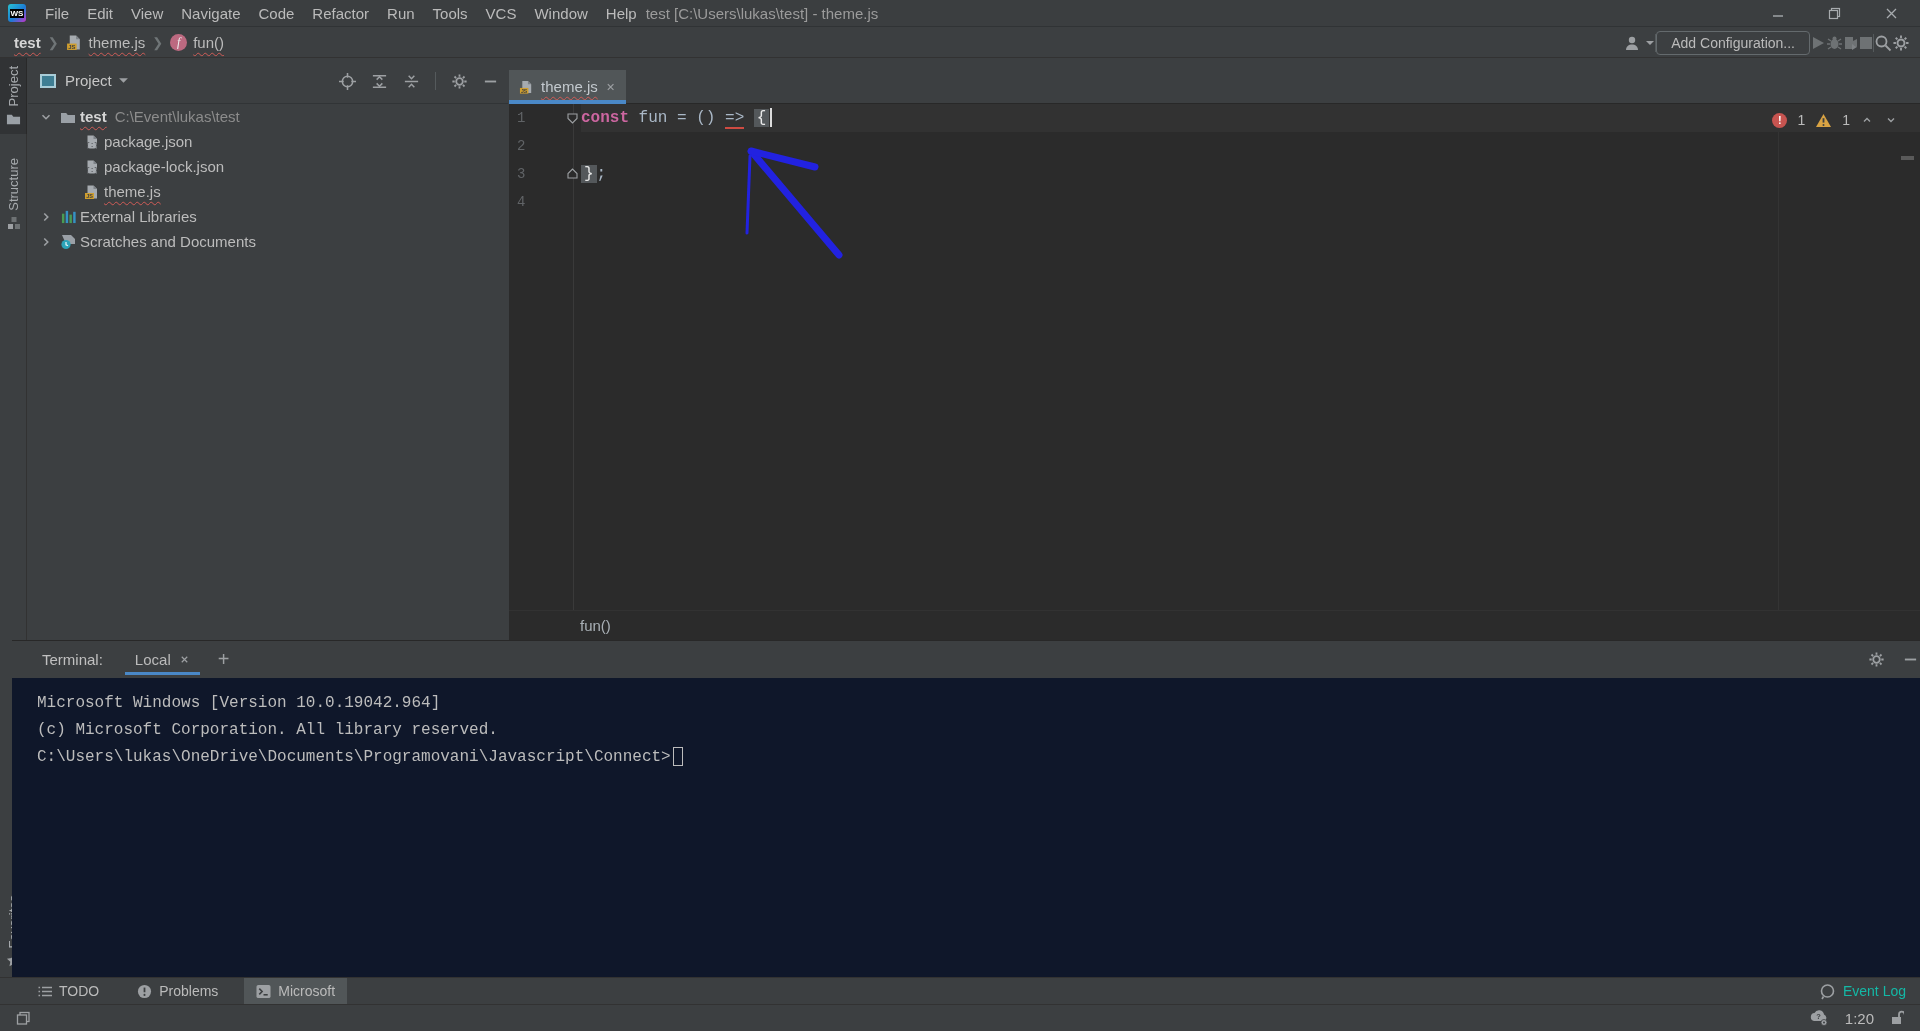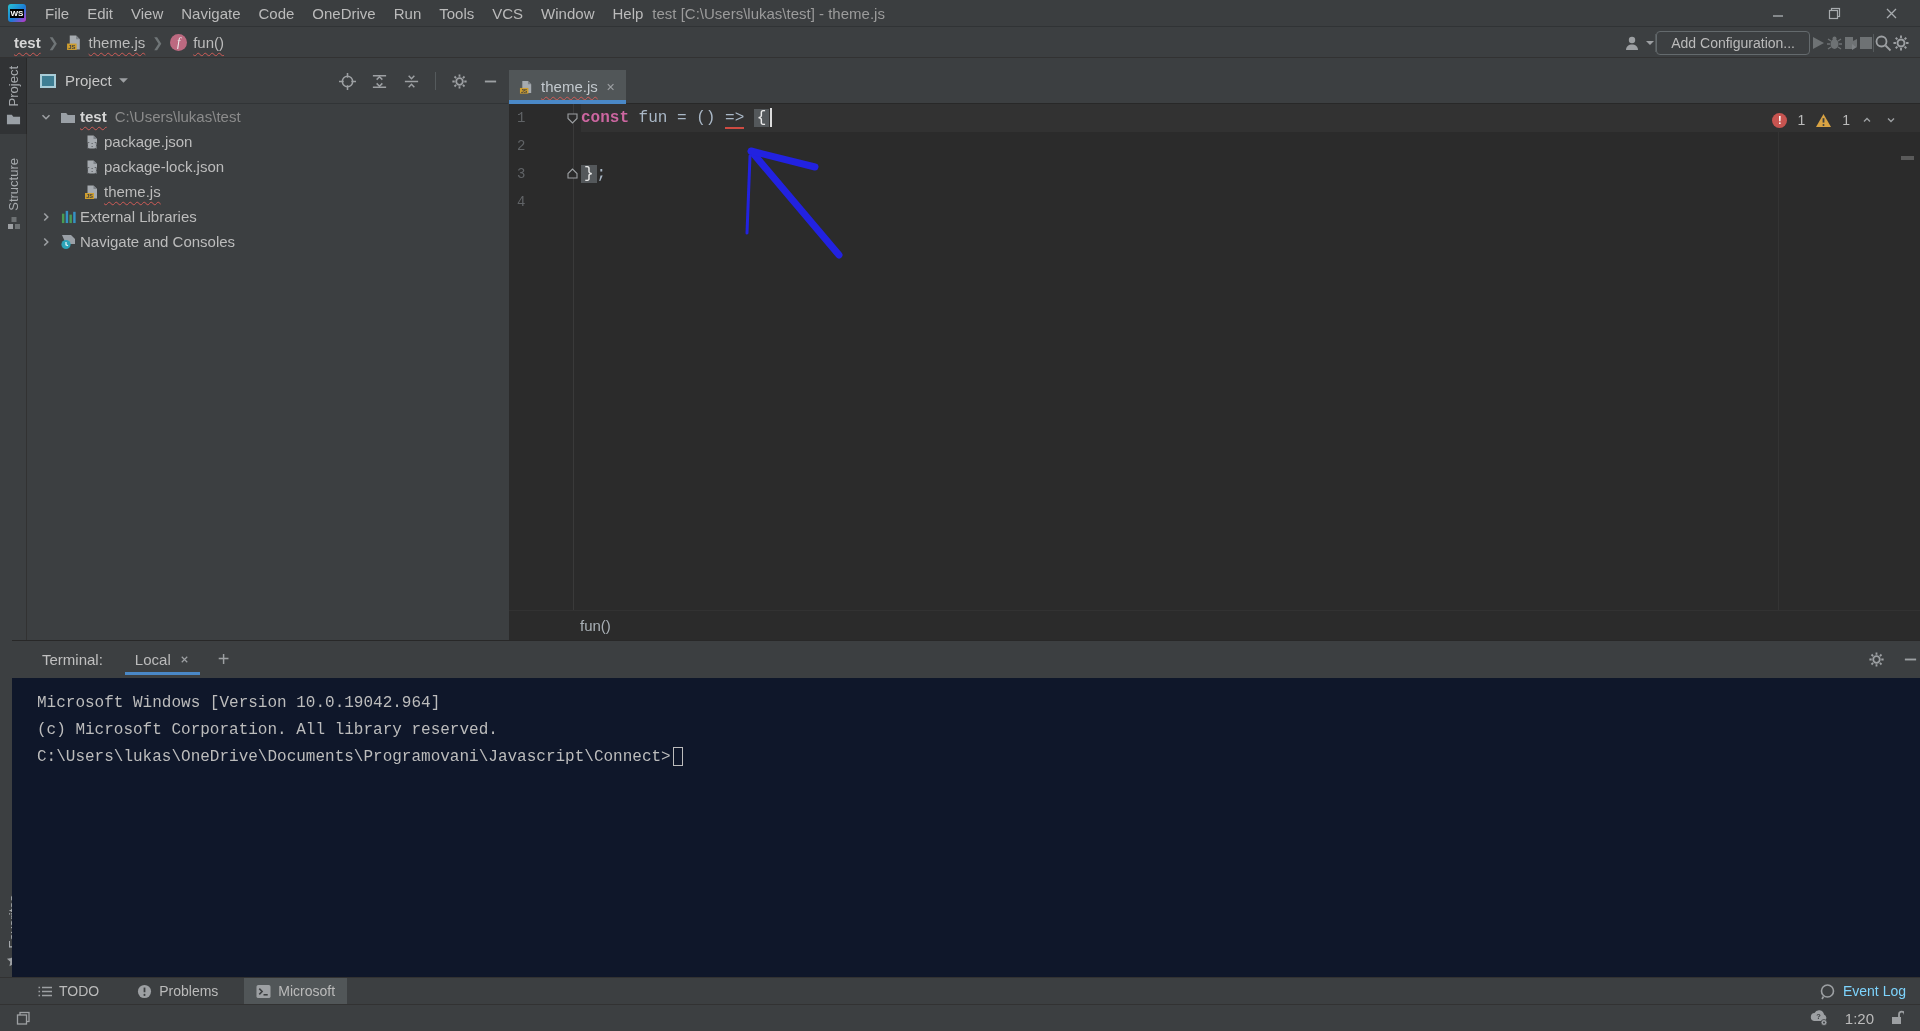--- a/index.html
+++ b/index.html
@@ -98,21 +98,21 @@
   .term-body { position:absolute; left:0; top:37px; right:0; bottom:0; background:#0f172a; padding:12px 0 0 25px; }
   .term-line { font-family:"Liberation Mono",monospace; font-size:16px; color:#bcbcbc; line-height:27px; white-space:pre; }
   .term-cursor { display:inline-block; width:10px; height:19px; border:1px solid #bcbcbc; vertical-align:text-bottom; margin-left:2px; }
 
   
   .toolwindow-bar { position:absolute; left:0; top:977px; width:1920px; height:27px; background:#3c3f41;
                     border-top:1px solid #323232; display:flex; align-items:center; font-size:14px; }
   .tw-item { display:flex; align-items:center; gap:7px; height:27px; padding:0 12px; color:#bbbbbb; }
   .tw-item.active { background:#515658; }
   .tw-left { display:flex; margin-left:26px; gap:14px; }
-  .tw-right { position:absolute; right:14px; display:flex; align-items:center; gap:7px; color:#7dd3fc; }
+  .tw-right { position:absolute; right:14px; display:flex; align-items:center; gap:7px; color:#14b8a6; }
   .statusbar { position:absolute; left:0; top:1004px; width:1920px; height:27px; background:#3c3f41;
                border-top:1px solid #323232; display:flex; align-items:center; font-size:14px; }
   .sb-left { margin-left:16px; }
   .sb-right { position:absolute; right:16px; display:flex; align-items:center; gap:16px; color:#bbbbbb; }
 </style>
 </head>
 <body>
 
 <svg width="0" height="0" style="position:absolute">
   <defs>
@@ -148,21 +148,21 @@
 
   <div class="titlebar">
     <div class="ws-logo">
         <span>WS</span>
       </div>
     <div class="menu-item">File</div>
     <div class="menu-item">Edit</div>
     <div class="menu-item">View</div>
     <div class="menu-item">Navigate</div>
     <div class="menu-item">Code</div>
-    <div class="menu-item">OneDrive</div>
+    <div class="menu-item">Refactor</div>
     <div class="menu-item">Run</div>
     <div class="menu-item">Tools</div>
     <div class="menu-item">VCS</div>
     <div class="menu-item">Window</div>
     <div class="menu-item">Help</div>
     <div class="win-title">test [C:\Users\lukas\test] - theme.js</div>
     <div class="win-controls">
       <div class="win-btn">
         <svg width="12" height="12" viewBox="0 0 12 12">
             <path d="M1 8h10" stroke="#a7abae" stroke-width="1.4"></path>
@@ -291,21 +291,21 @@
             <svg width="14" height="14" viewBox="0 0 16 16">
               <use href="#chev-down"></use>
             </svg>
           </span>
         <span class="slot-icon">
             <svg width="16" height="16" viewBox="0 0 16 16">
               <use href="#folder"></use>
             </svg>
           </span>
         <span class="tree-bold err-underline">test</span>
-        <span class="tree-detail">C:\Users\lukas\test</span>
+        <span class="tree-detail">C:\Event\lukas\test</span>
       </div>
       <div class="tree-row ind-2">
         <span class="slot-icon">
             <svg width="16" height="16" viewBox="0 0 16 16">
               <use href="#page"></use>
               <text x="8" y="13" font-size="7" fill="#3c3f41" text-anchor="middle" font-family="Liberation Mono">{:}</text>
             </svg>
           </span>
         <span>package.json</span>
       </div>
@@ -350,21 +350,21 @@
               <use href="#chev-right"></use>
             </svg>
           </span>
         <span class="slot-icon">
             <svg width="17" height="17" viewBox="0 0 17 17">
               <path d="M2 2h9l4 4v5H6z" fill="#9aa0a6"></path>
               <circle cx="6" cy="11.5" r="4.6" fill="#2da3b8"></circle>
               <path d="M6 9v2.8l2 1" stroke="#eaf6f8" stroke-width="1.2" fill="none"></path>
             </svg>
           </span>
-        <span>Navigate and Consoles</span>
+        <span>Scratches and Documents</span>
       </div>
     </div>
   </div>
 
   <div class="editor-area">
     <div class="tabbar">
       <div class="tab">
         <svg width="16" height="16" viewBox="0 0 16 16">
             <use href="#page"></use>
             <rect x="1" y="9" width="9" height="6" fill="#cf9e2e"></rect>

